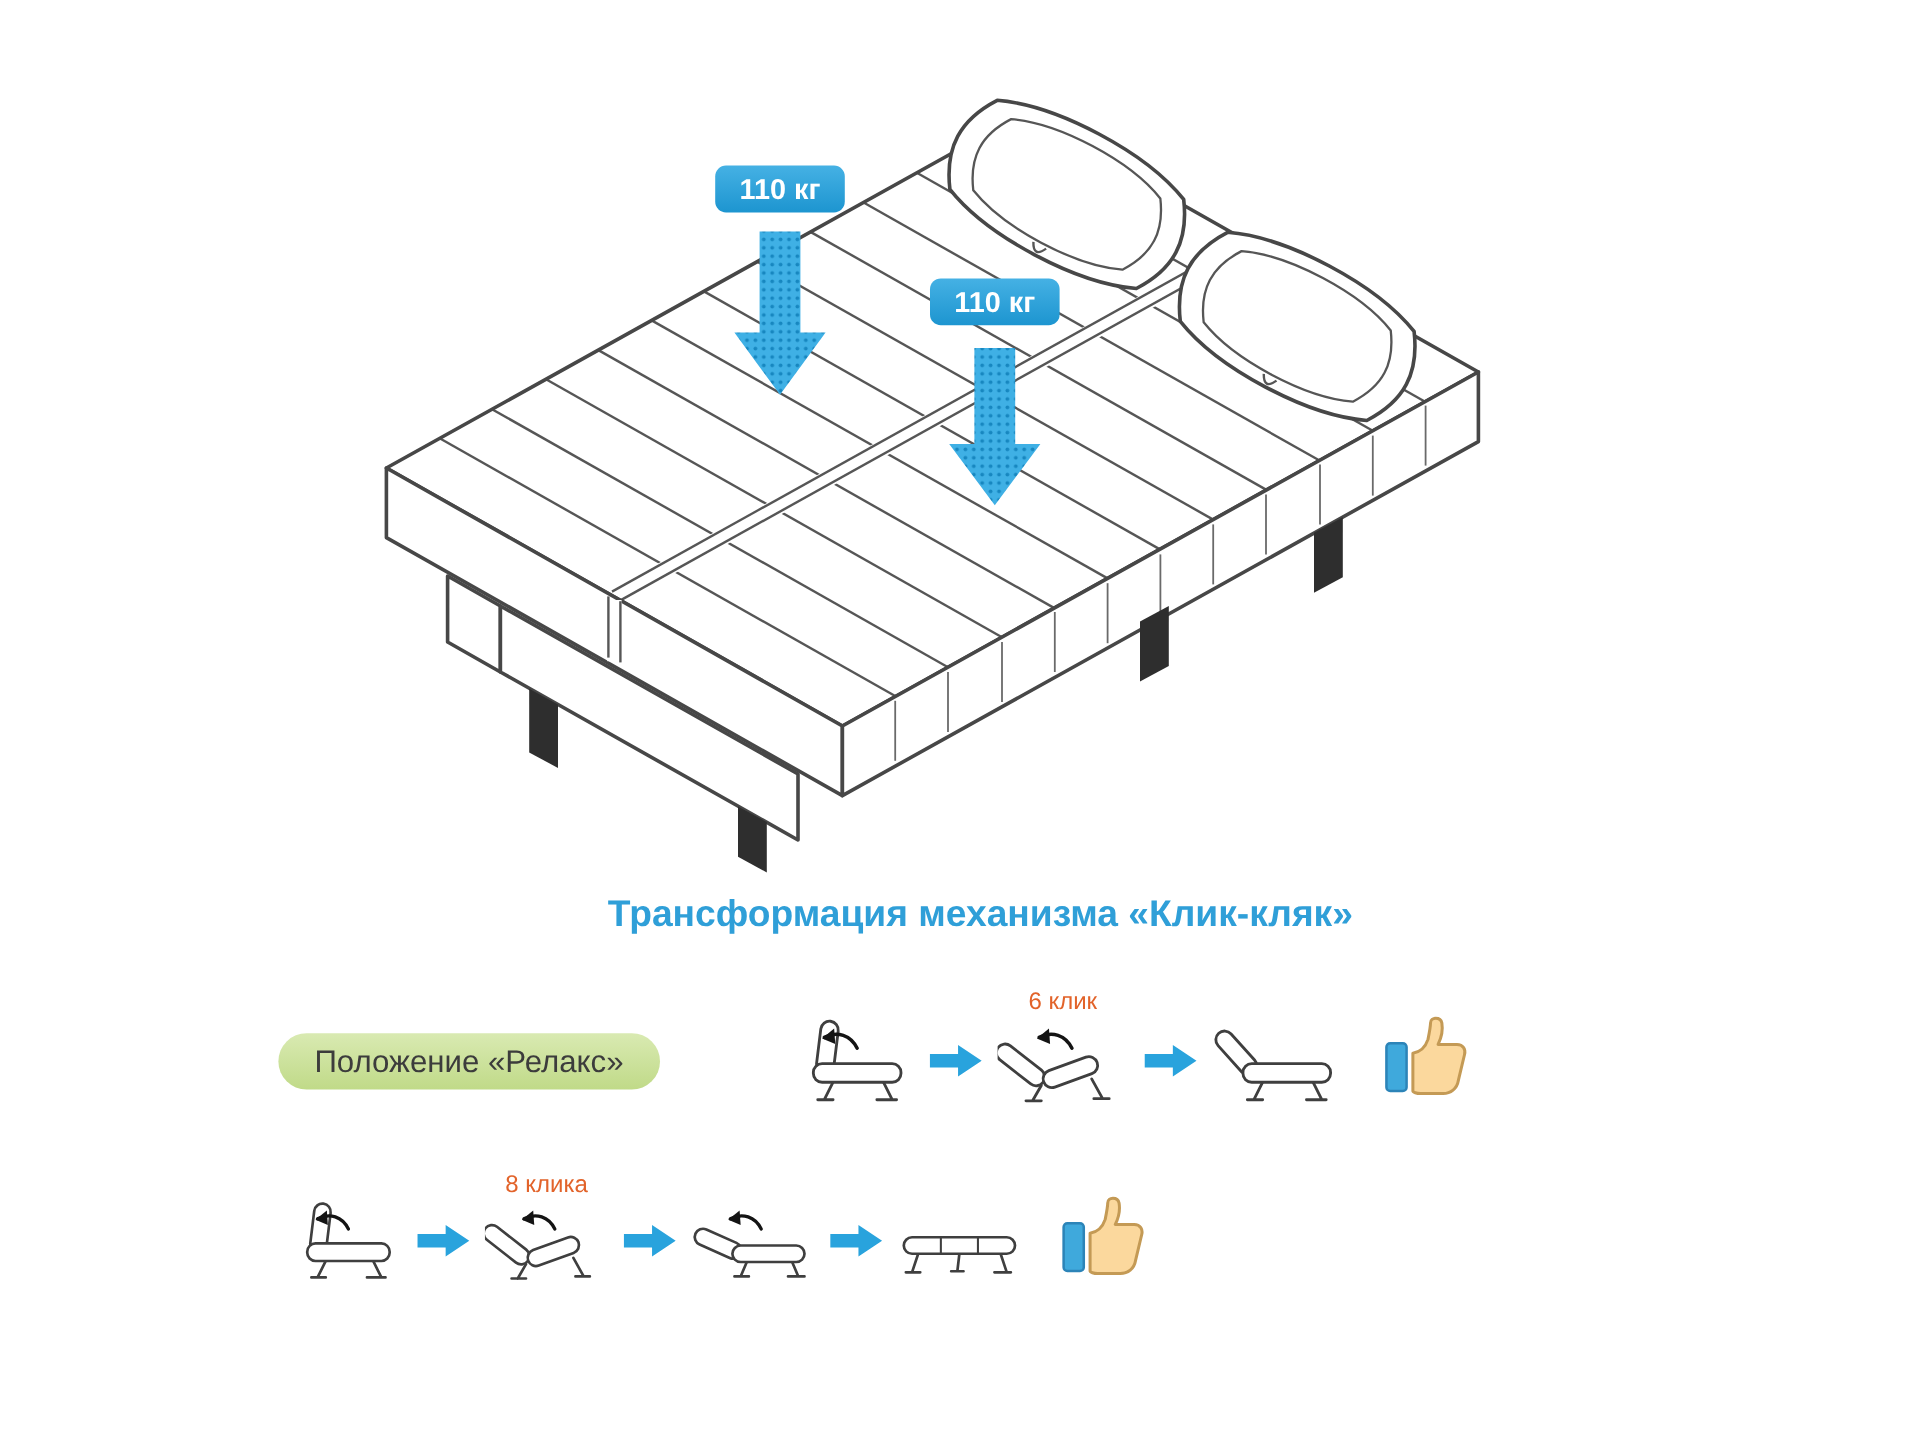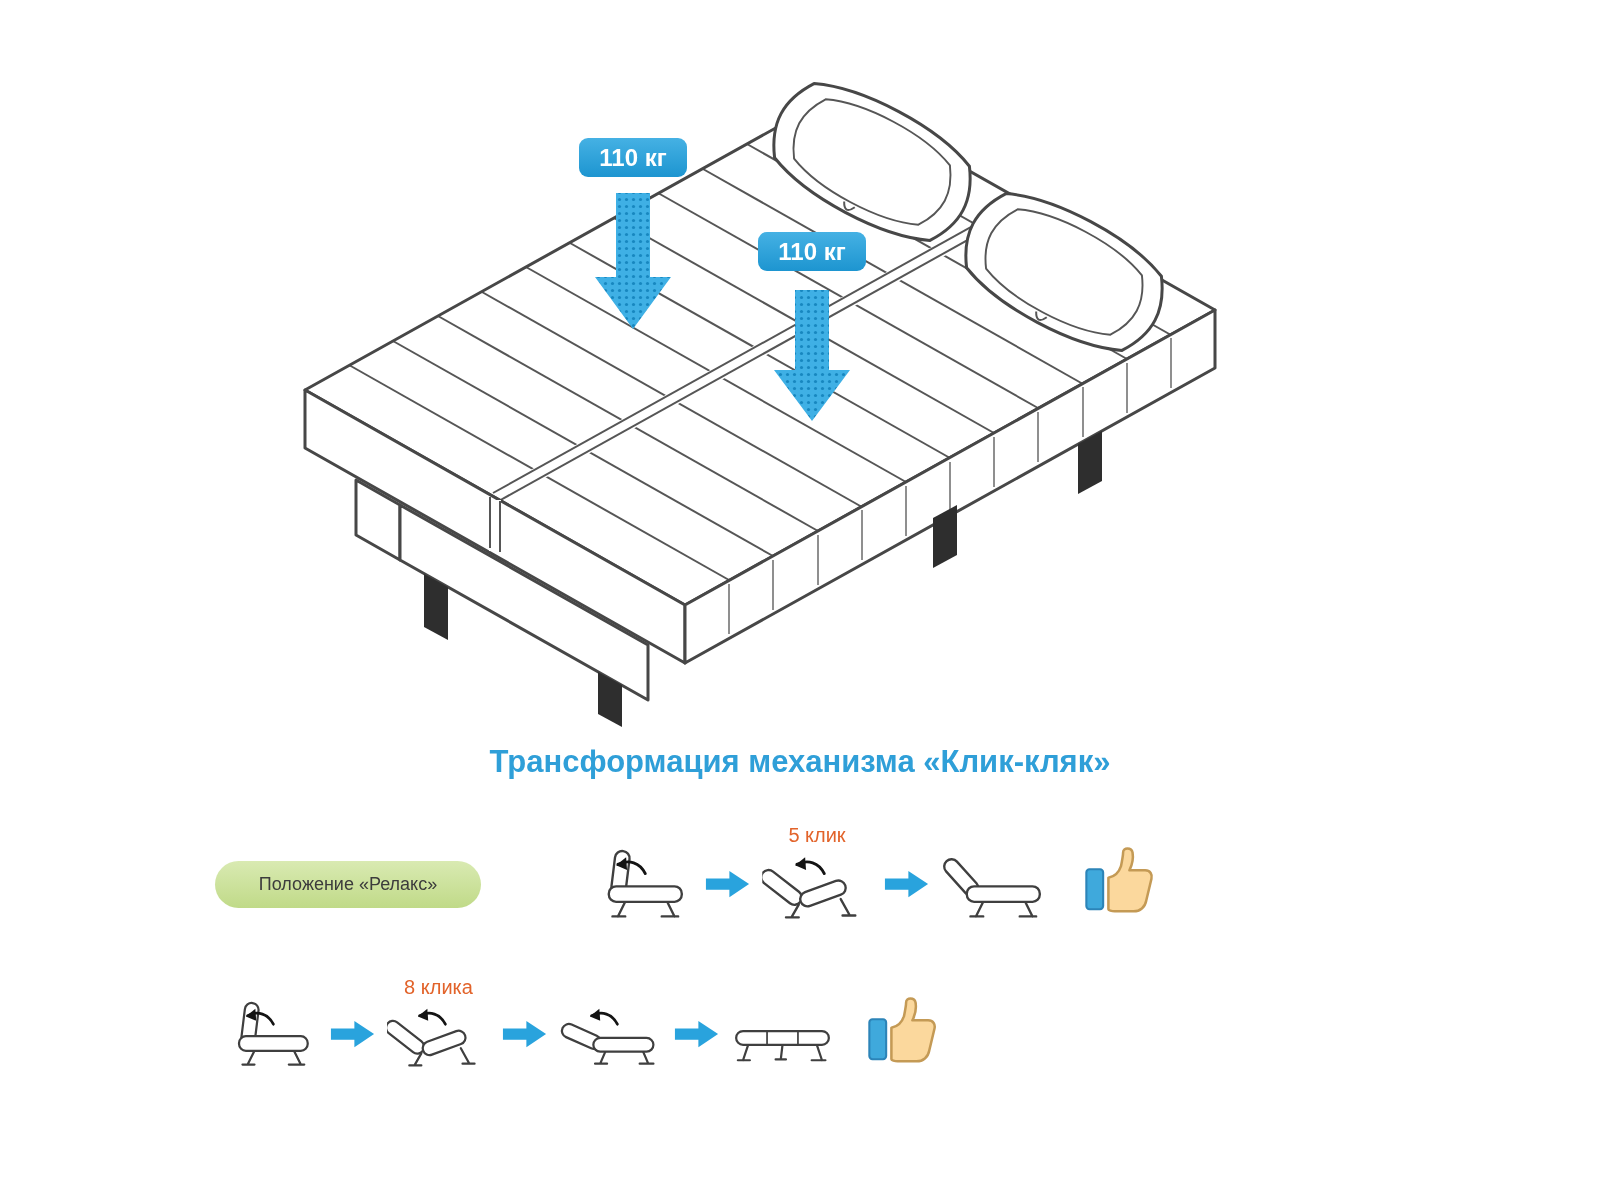--- a/index.html
+++ b/index.html
@@ -1,25 +1,25 @@
 <!DOCTYPE html>
 <html><head>
 <meta charset="utf-8">
 <style>
   html,body{margin:0;padding:0;background:#fff;}
   #app{position:relative;width:1464px;height:1200px;background:#ffffff;
-       font-family:"Liberation Sans",sans-serif;overflow:hidden;}
+       font-family:"Liberation Sans",sans-serif;overflow:hidden;margin-left:17px;}
   .bed-svg{position:absolute;left:0;top:0;width:1600px;height:745px;}
   .title{position:absolute;top:744px;left:0;width:1600px;text-align:center;
          font-size:31px;font-weight:600;color:#2f9fd8;}
   .transform-row{position:absolute;display:flex;align-items:center;}
   .row1{left:215px;top:842px;}
   .row2{left:215px;top:992px;}
   .pill{height:47px;border-radius:24px;background:linear-gradient(180deg,#d9eab2,#c0da88);
-        display:flex;align-items:center;justify-content:center;font-size:18px;color:#3c3c3c;
+        display:flex;align-items:center;justify-content:center;font-size:26px;color:#3c3c3c;
         padding:0 30px;box-sizing:border-box;min-width:266px;flex:none;}
   .row1 .pill{margin-right:102px;}
   .row2 .pill{margin-right:44px;}
   .steps{display:flex;align-items:center;gap:12px;}
   .step-icon{width:110px;height:73px;flex:none;}
   .row2 .step-icon{width:103px;height:69px;}
   .arrow{width:45px;height:30px;flex:none;}
   .step-labeled{position:relative;flex:none;display:flex;}
   .click-label{position:absolute;top:-24px;left:0;right:0;text-align:center;
                font-size:20px;color:#e2632a;white-space:nowrap;}
@@ -192,21 +192,21 @@
     </div>
     <div class="steps">
       <svg class="step-icon" viewBox="0 0 120 80">
           <use href="#sym-sofa-closed"></use>
           <use href="#sym-fold-arrow"></use>
         </svg>
       <svg class="arrow" viewBox="0 0 48 32">
           <use href="#sym-arrow-right"></use>
         </svg>
       <div class="step-labeled">
-        <span class="click-label">5 клик</span>
+        <span class="click-label">6 клик</span>
         <svg class="step-icon" viewBox="0 0 120 80">
             <use href="#sym-sofa-half"></use>
             <use href="#sym-fold-arrow"></use>
           </svg>
       </div>
       <svg class="arrow" viewBox="0 0 48 32">
           <use href="#sym-arrow-right"></use>
         </svg>
       <svg class="step-icon" viewBox="0 0 120 80">
           <use href="#sym-sofa-relax"></use>

